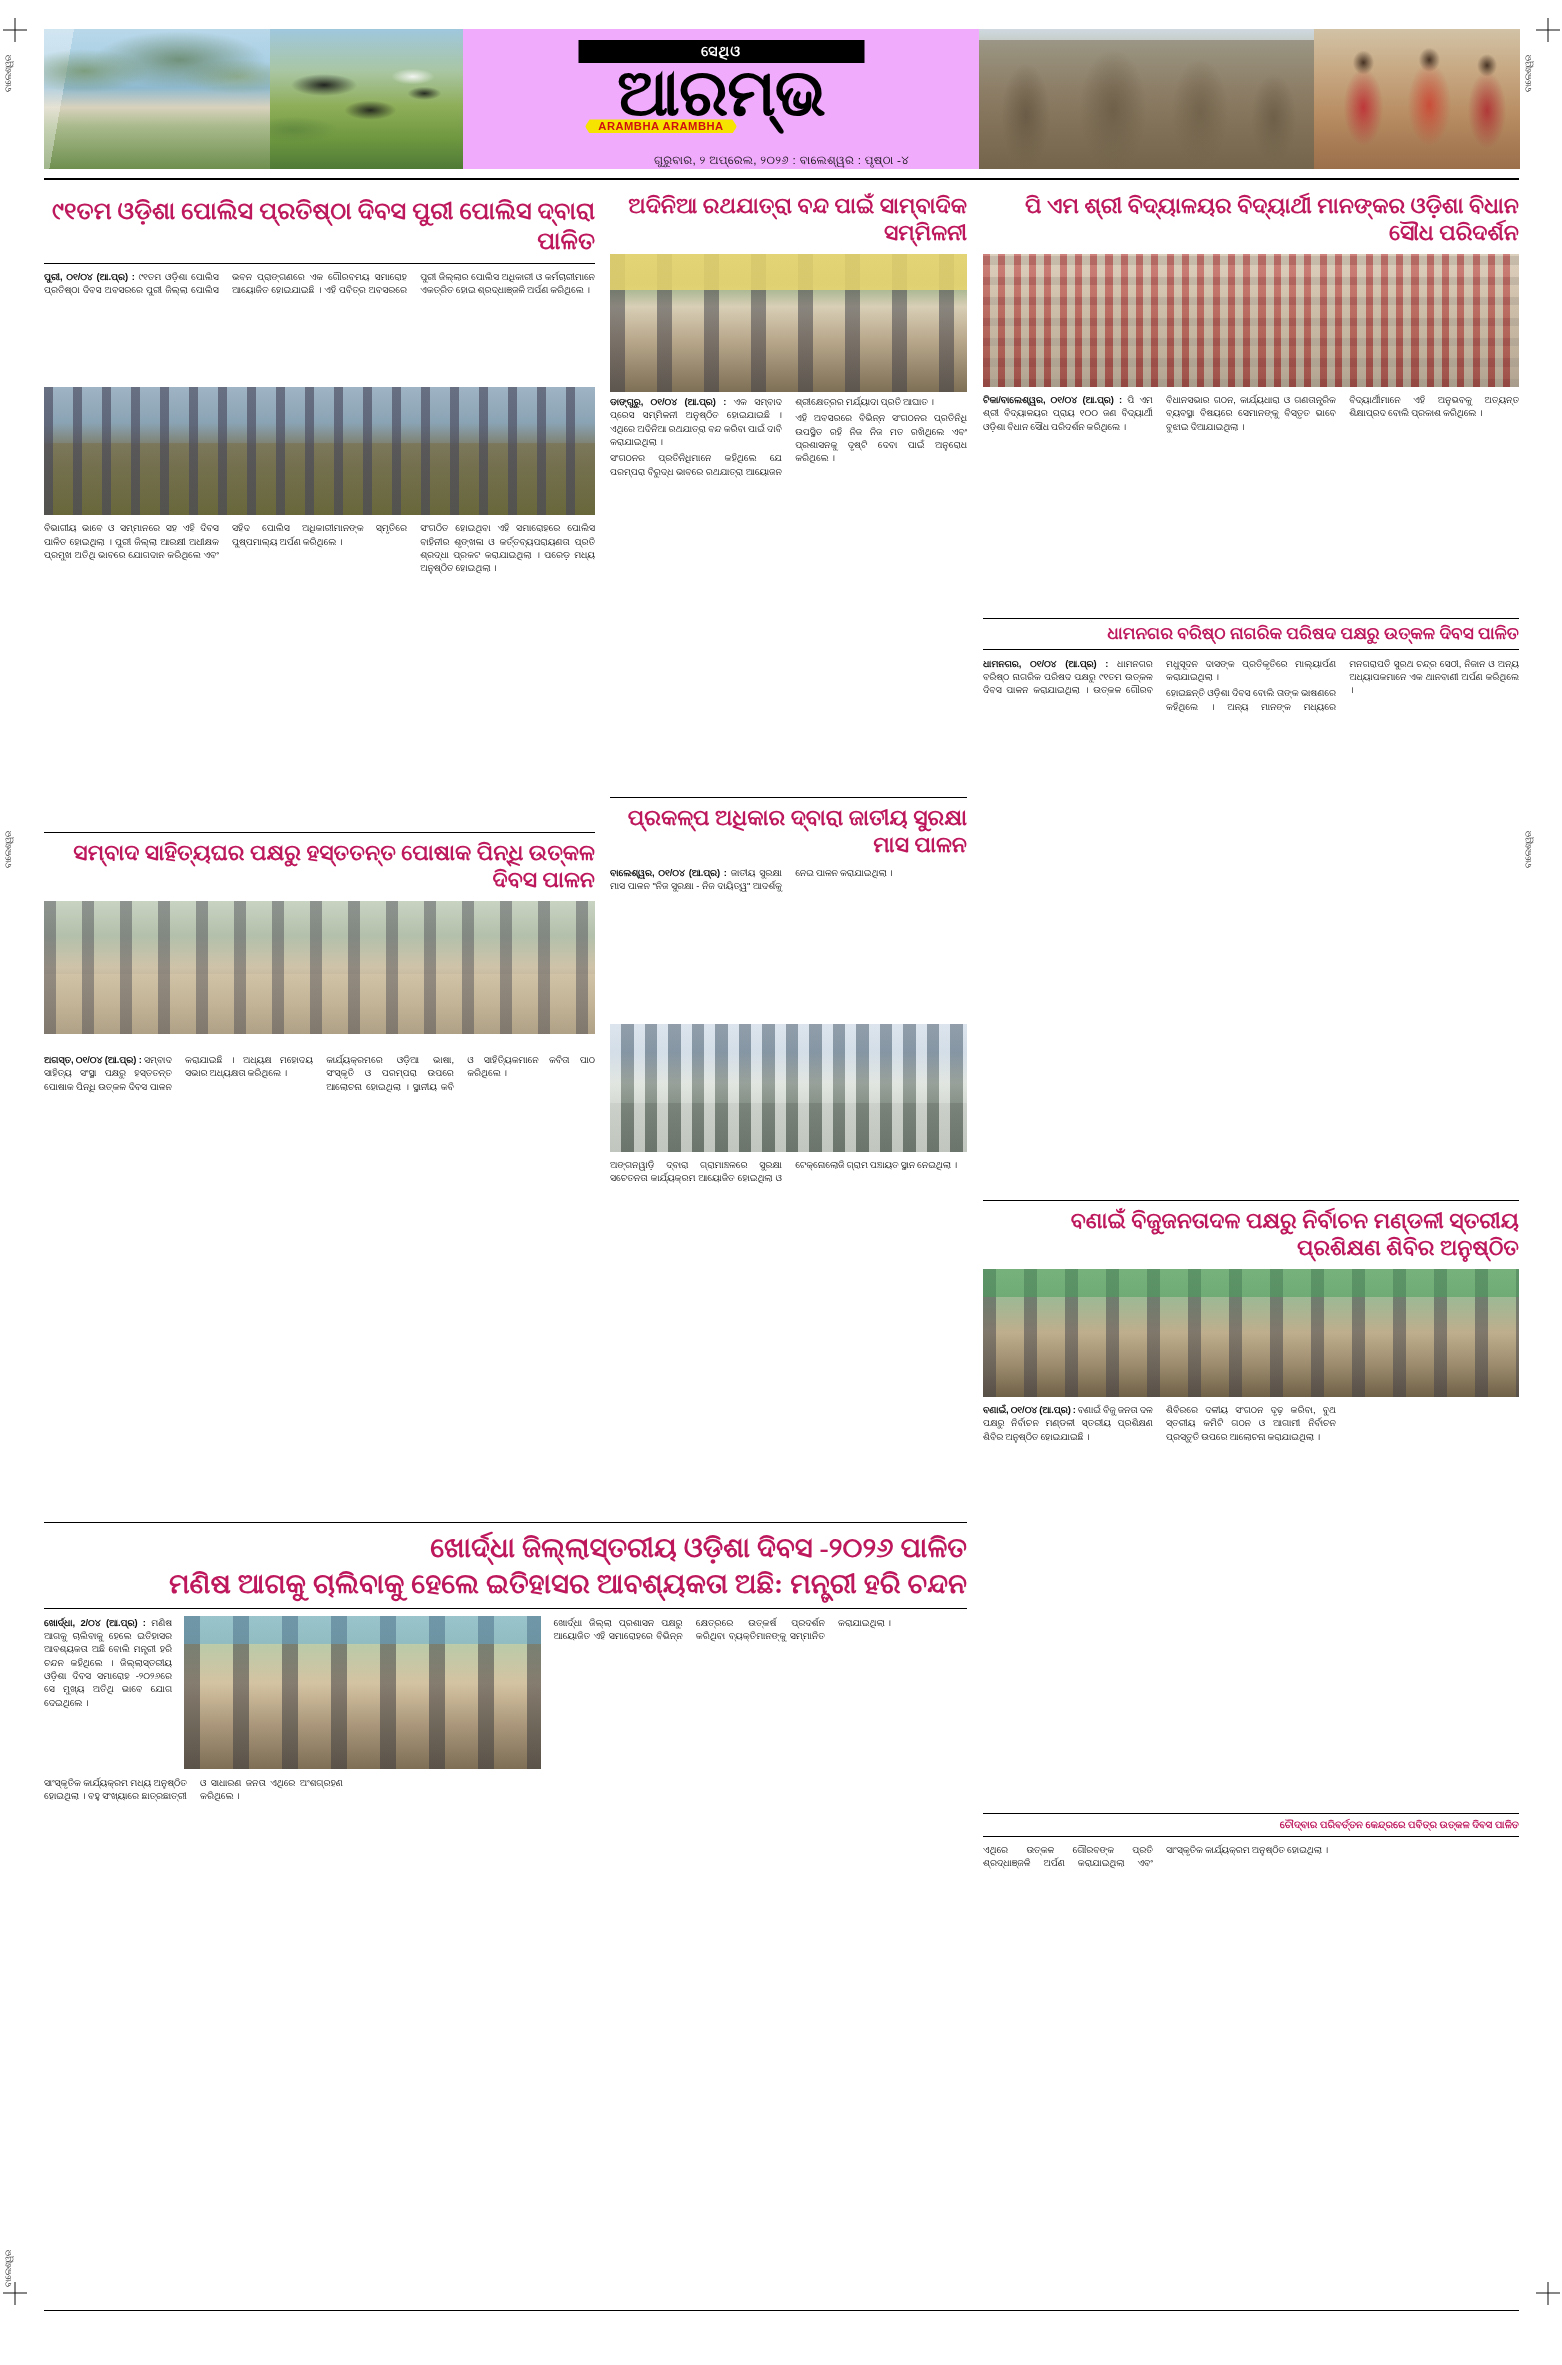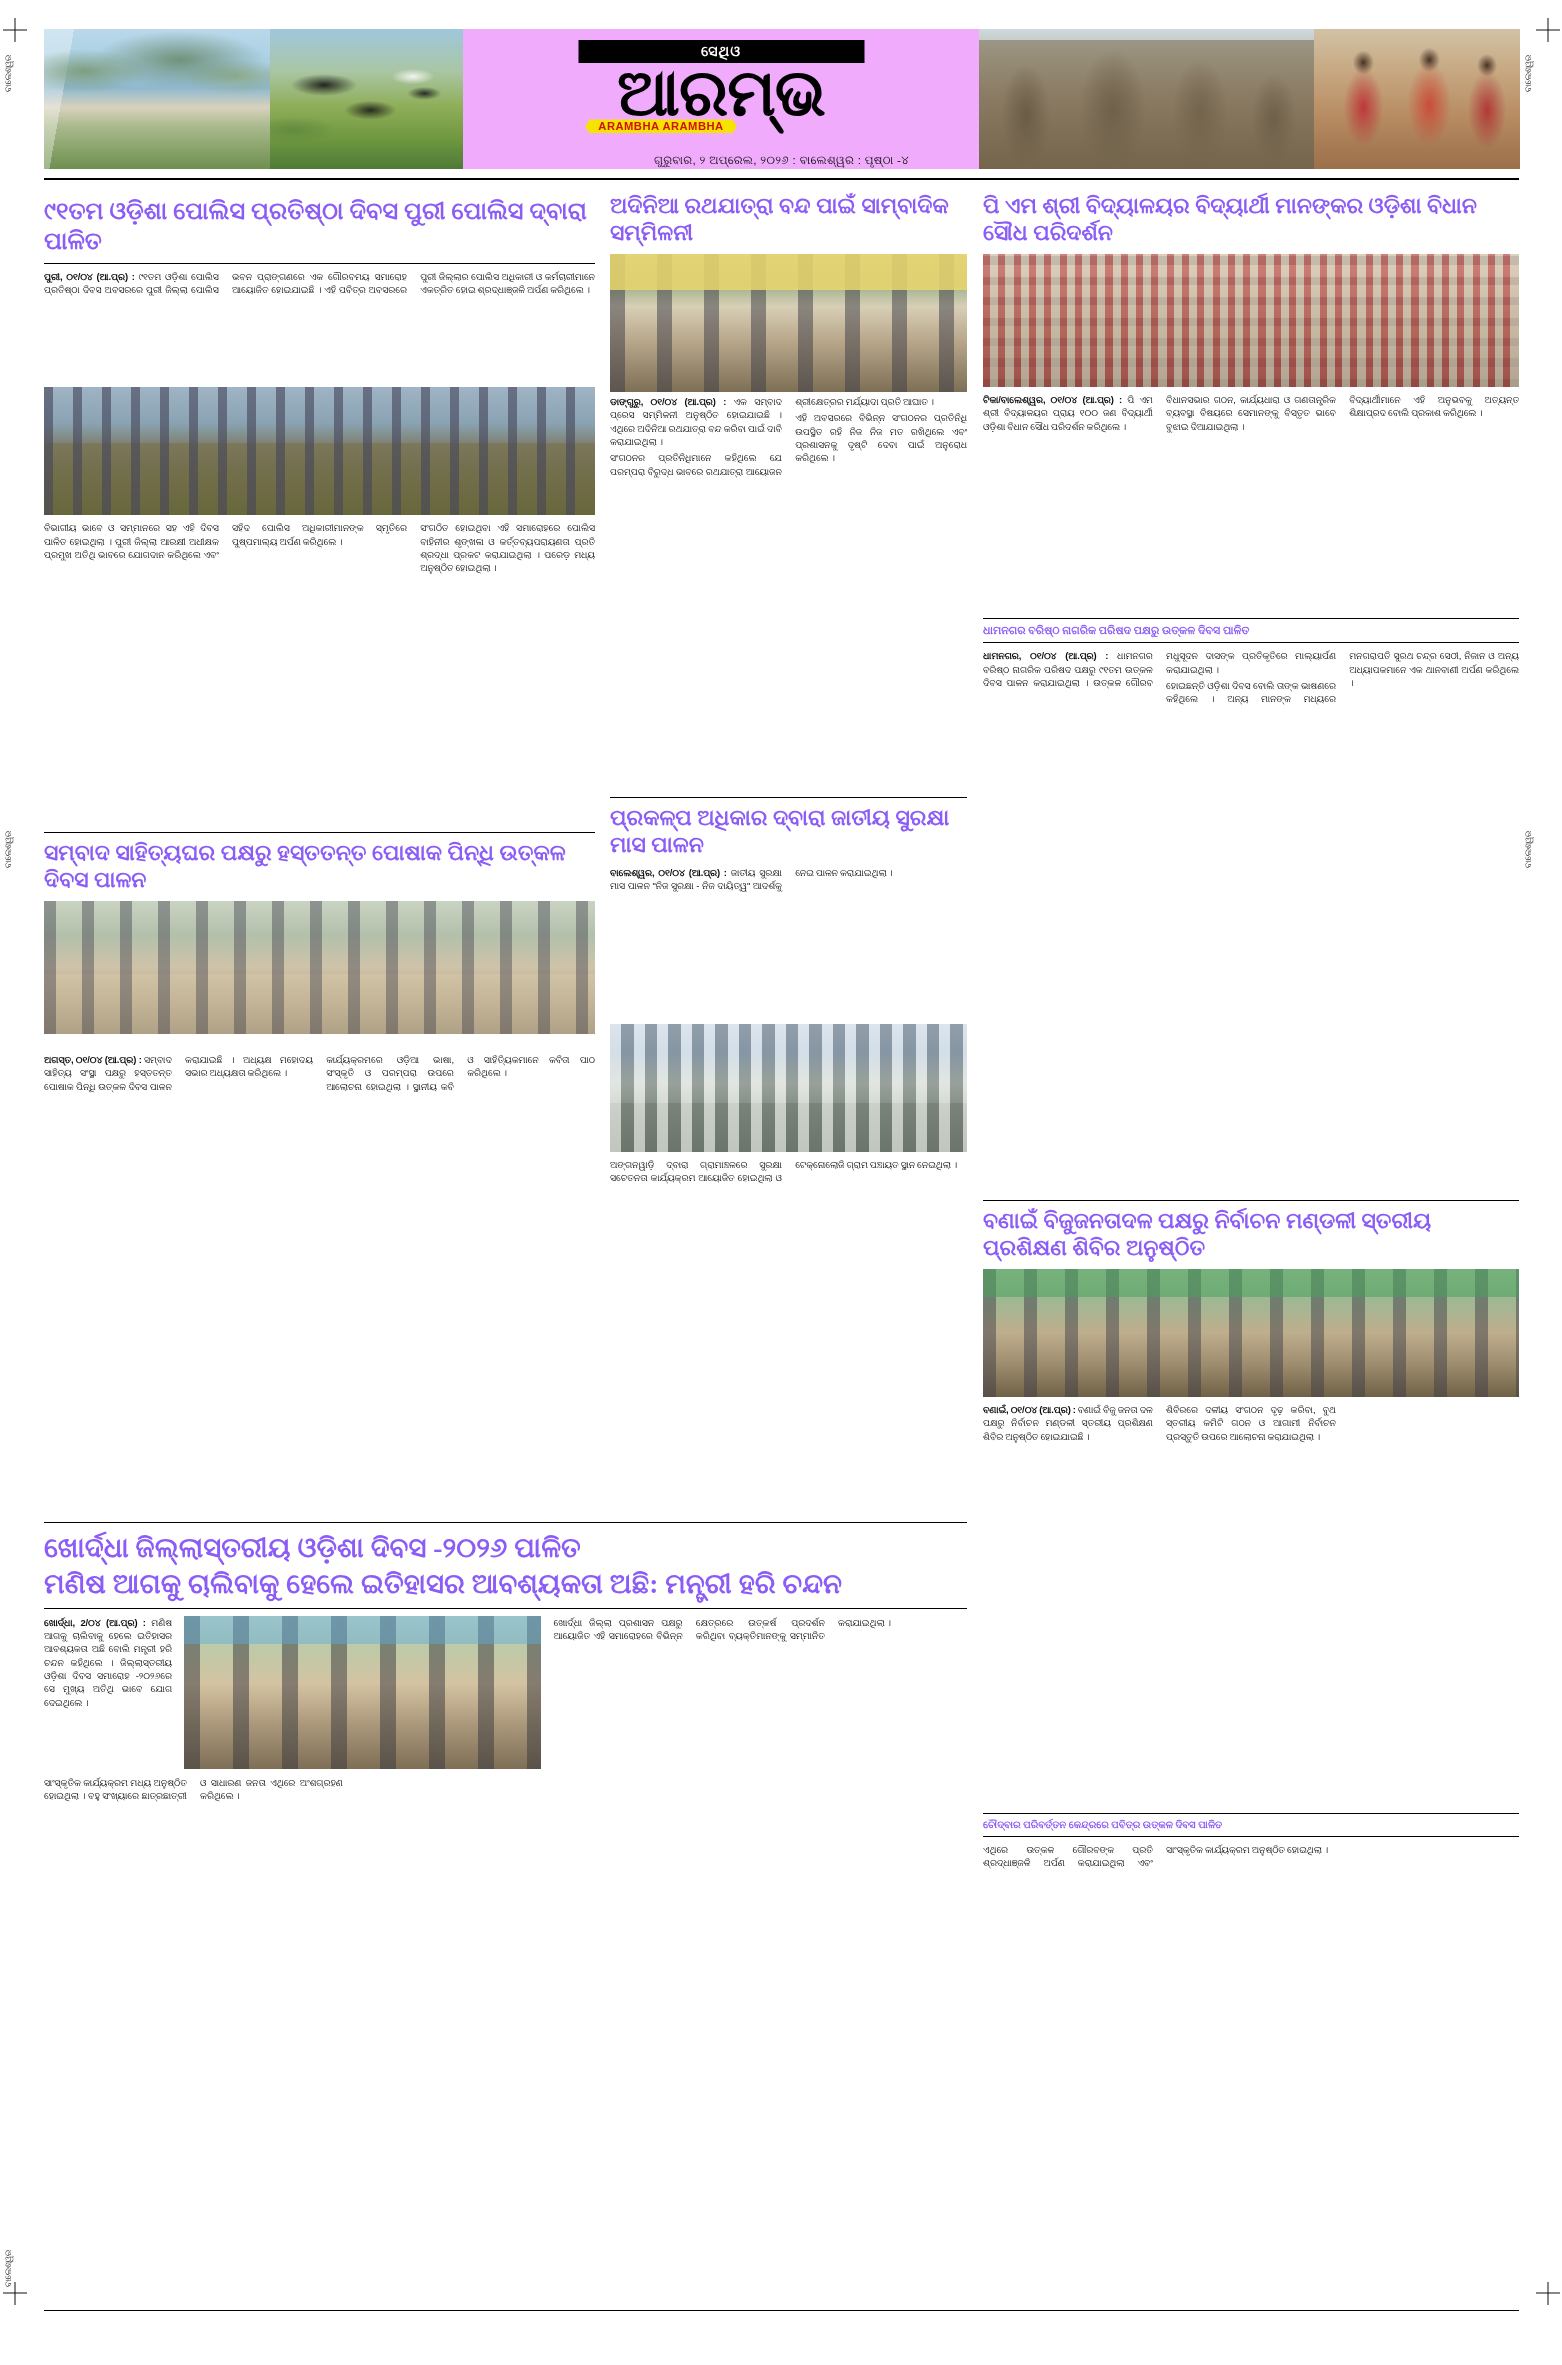--- a/index.html
+++ b/index.html
@@ -126,26 +126,26 @@
     position:absolute; left:44px; right:44px; top:178px; height:1.5px; background:#000;
   }
 
   
   .body-grid{
     position:absolute; left:44px; top:184px; width:1476px; height:2119px;
   }
   .region{ position:absolute; }
 
   .hl{
-    font-weight:bold; text-align:left; color:#8b5cf6;
+    font-weight:bold; text-align:right; color:#be185d;
     font-family:"Liberation Serif", serif; line-height:1.22;
   }
   .hl-main{ font-size:24px; }
   .hl-mid { font-size:22px; }
-  .hl-sm  { font-size:11px; }
+  .hl-sm  { font-size:17px; }
   .hl-xs  { font-size:10px; }
   .hl-big { font-size:27.6px; }
 
   .cols{ column-gap:13.3px; column-rule:0; }
   .tx{
     font-size:9.4px; line-height:1.42; text-align:justify;
     color:#0b0b0b; font-family:"Liberation Sans", sans-serif;
     word-spacing:-0.5px; letter-spacing:-0.1px;
   }
   .tx p{ margin:0 0 3.1px 0; }

